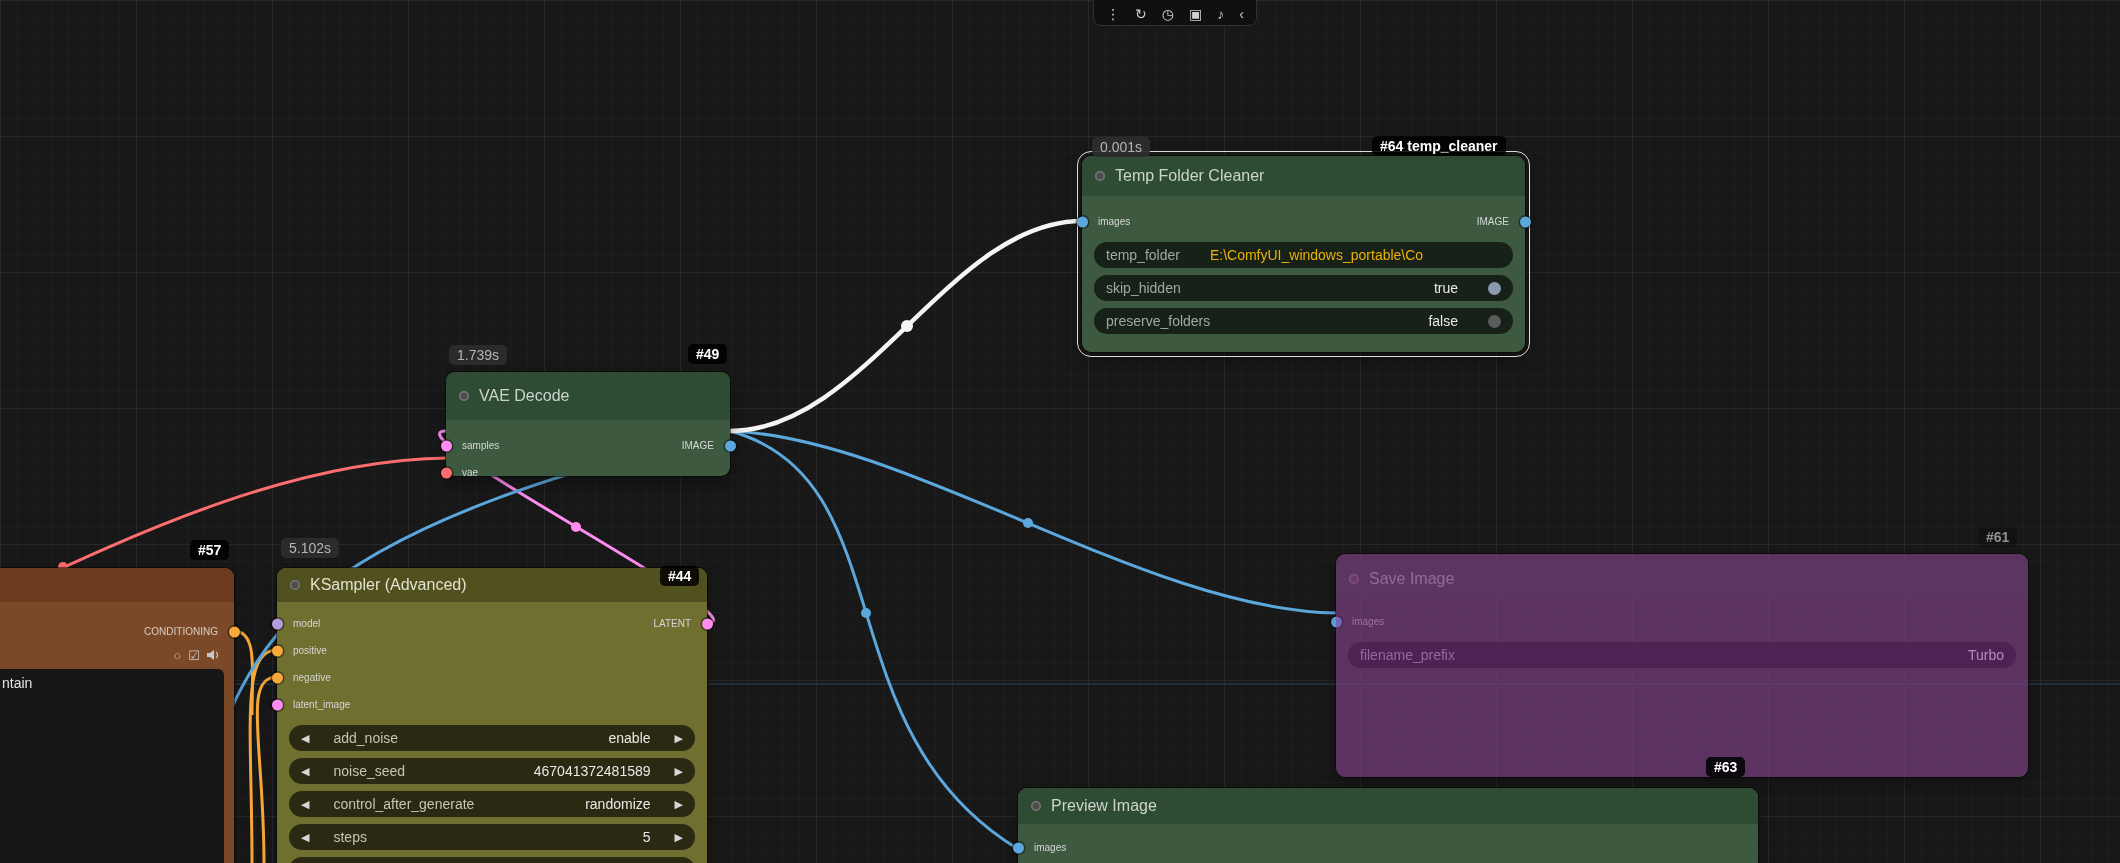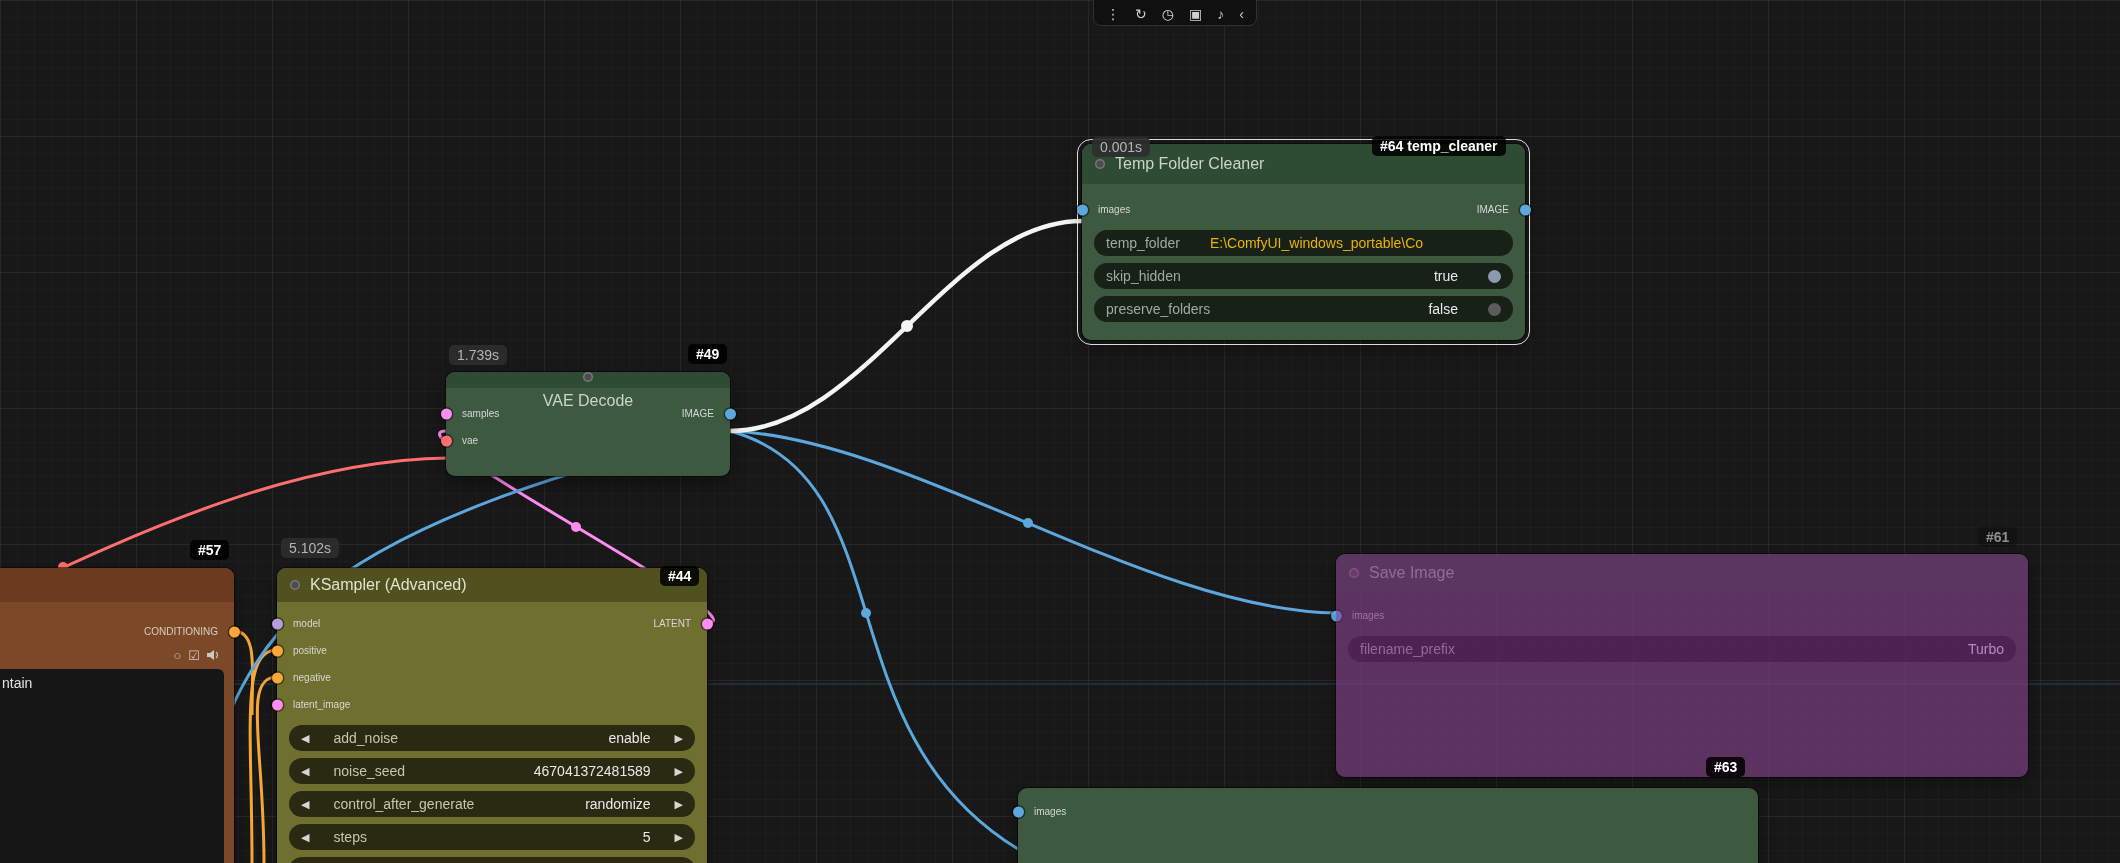--- a/index.html
+++ b/index.html
@@ -50,21 +50,21 @@
   .toggle.on{background:#8b9ab0;}
   .toggle.off{background:#5c5c5c;}
   .badge{position:absolute;z-index:3;border-radius:5px;padding:2px 8px;
     font-size:14px;white-space:nowrap;}
   .badge.time{background:rgba(46,46,46,.92);color:#b4b4b4;}
   .badge.id{background:rgba(0,0,0,.85);color:#fff;font-weight:700;}
   .badge.id-dim{background:rgba(0,0,0,.25);color:#8f8f8f;font-weight:700;}
   .selected-outline{outline:1.6px solid rgba(255,255,255,.85);outline-offset:4px;}
   
   .bypass{opacity:.92;}
-  .bypass .node-header{background:rgba(46,75,51,.55);color:#9db09d;}
+  .bypass .node-header{background:rgba(46,75,51,.55);color:#9db09d;margin-top:6px;}
   .bypass{background:rgba(61,90,64,.55);}
   .bypass::after{content:"";position:absolute;inset:0;border-radius:9px;
     background:rgba(158,44,168,.47);pointer-events:none;z-index:6;}
   .bypass .row{color:#b9b9b9;}
   
   .icon-strip{display:flex;align-items:center;justify-content:flex-end;
     gap:7px;height:20px;padding:0 14px;color:#c9c9c9;font-size:13px;}
   .txtarea{margin:4px 10px 0 8px;background:#161616;border-radius:6px;
     height:200px;color:#e3e3e3;font-size:14px;padding:6px 8px 0 54px;}
   .cond-row{justify-content:flex-end;color:#d8cdbf;}
@@ -118,21 +118,21 @@
   <div class="badge time" style="left:449px;top:345px;">1.739s</div>
   <div class="badge id" style="left:688px;top:344px;">#49</div>
 
   <div class="badge time" style="left:281px;top:538px;">5.102s</div>
   <div class="badge id" style="left:660px;top:536px;margin-top:30px;">#44</div>
 
   <div class="badge id" style="left:190px;top:540px;">#57</div>
   <div class="badge id-dim" style="left:1978px;top:527px;">#61</div>
   <div class="badge id" style="left:1706px;top:757px;">#63</div>
 
-  <div class="node green selected-outline" style="left:1082px;top:144px;width:443px;height:196px;">
+  <div class="node green selected-outline" style="left:1082px;top:156px;width:443px;height:196px;">
     <div class="node-header" style="height:40px;">
       <span class="collapse-dot"></span>
       <span>Temp Folder Cleaner</span>
     </div>
     <div style="height:12px;"></div>
     <div class="row">
       <span class="dot in c-image"></span>
       <span>images</span>
       <span class="out-label">IMAGE</span>
       <span class="dot out c-image"></span>
@@ -147,21 +147,21 @@
       <span class="toggle on"></span>
     </div>
     <div class="pill">
       <span class="lab">preserve_folders</span>
       <span class="val">false</span>
       <span class="toggle off"></span>
     </div>
   </div>
 
   <div class="node green" style="left:446px;top:372px;width:284px;height:104px;">
-    <div class="node-header" style="height:16px;flex-direction:column;">
+    <div class="node-header" style="height:48px;">
       <span class="collapse-dot"></span>
       <span>VAE Decode</span>
     </div>
     <div style="height:12px;"></div>
     <div class="row">
       <span class="dot in c-latent"></span>
       <span>samples</span>
       <span class="out-label">IMAGE</span>
       <span class="dot out c-image"></span>
     </div>
@@ -257,20 +257,24 @@
       <span class="dot in c-image"></span>
       <span>images</span>
     </div>
     <div class="pill">
       <span class="lab">filename_prefix</span>
       <span class="val">Turbo</span>
     </div>
   </div>
 
   <div class="node green" style="left:1018px;top:788px;width:740px;height:140px;">
+    <div class="node-header" style="height:36px;">
+      <span class="collapse-dot"></span>
+      <span>Preview Image</span>
+    </div>
     <div style="height:10px;"></div>
     <div class="row">
       <span class="dot in c-image"></span>
       <span>images</span>
     </div>
   </div>
 
 </div>
 
 </body></html>

